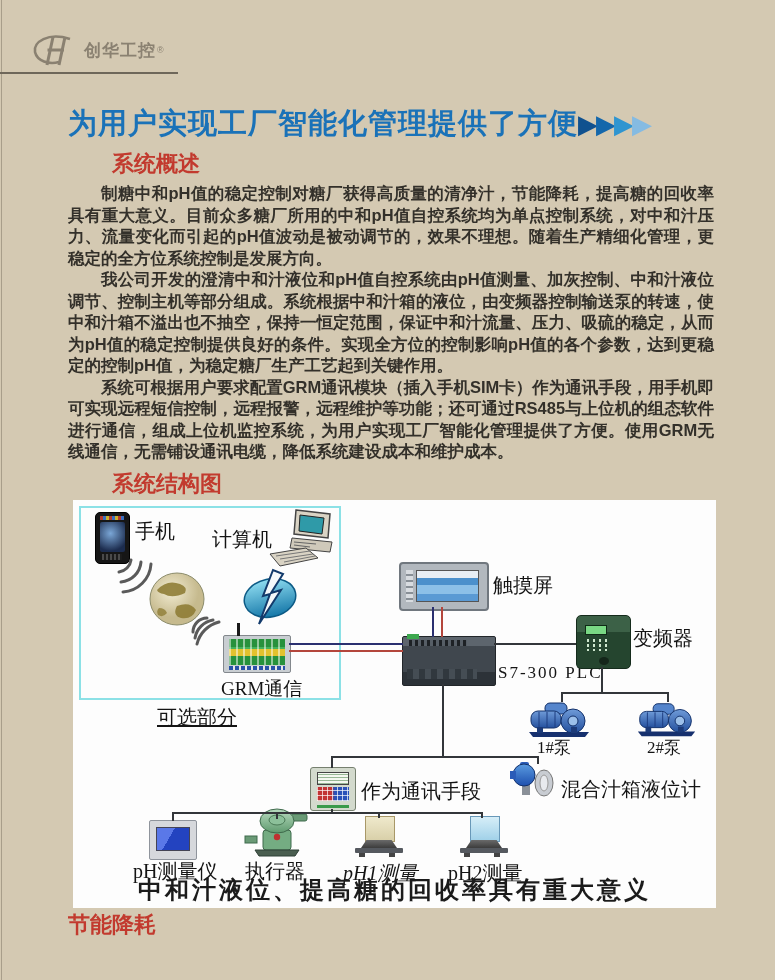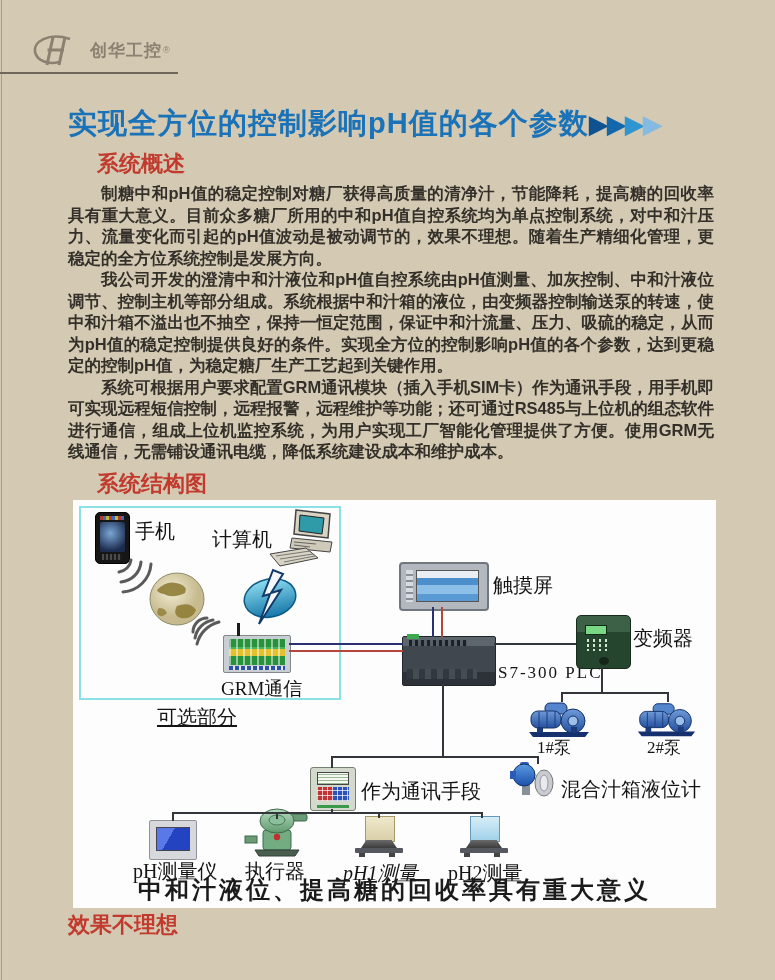--- a/index.html
+++ b/index.html
@@ -3,30 +3,30 @@
 <meta charset="utf-8">
 <style>
   html,body{margin:0;padding:0;}
   .page{position:relative;width:775px;height:980px;background:#d4c9b2;overflow:hidden;
         font-family:"Liberation Sans","DejaVu Sans",sans-serif;}
   .edge-line{position:absolute;left:1px;top:0;width:1px;height:100%;background:#a89e8a;}
 
   
   .brand{position:absolute;left:28px;top:32px;display:flex;align-items:center;color:#8a8171;}
   .brand svg{display:block;}
-  .brand-text{font-size:17px;font-weight:bold;letter-spacing:1px;margin-left:6px;}
+  .brand-text{font-size:17px;font-weight:bold;letter-spacing:1px;margin-left:0;}
   .brand-reg{font-size:9px;vertical-align:super;margin-left:1px;}
   .brand-rule{position:absolute;left:0;top:72px;width:178px;height:2px;background:#6e675a;}
 
   
   .content{position:absolute;left:68px;top:104px;width:646px;}
   h1.title{margin:0 0 8px 0;font-size:29px;line-height:38px;font-weight:bold;color:#1a72b8;white-space:nowrap;letter-spacing:1px;}
   h1.title .arr{font-size:26px;letter-spacing:-2px;}
   .a1{color:#10518f}.a2{color:#1467ab}.a3{color:#2f95d0}.a4{color:#85bbe2}
-  h2.sec{margin:0 0 6px 29px;font-size:22px;line-height:26px;font-weight:bold;color:#c23a2e;}
+  h2.sec{margin:0 0 6px 44px;font-size:22px;line-height:26px;font-weight:bold;color:#c23a2e;}
   h2.sec2{margin-top:8px;}
   .content p{margin:0;font-size:16.5px;line-height:21.5px;font-weight:bold;color:#33302a;
              text-indent:2em;text-align:justify;}
 
   
   .diagram{position:absolute;left:73px;top:500px;width:643px;height:408px;background:#fdfdfd;
            font-family:"Liberation Serif","DejaVu Serif",serif;}
   .optbox{position:absolute;left:6px;top:6px;width:258px;height:190px;border:2px solid #8ce1e6;}
   .dlabel{position:absolute;font-size:20px;color:#141414;white-space:nowrap;}
   .lab-phone{left:62px;top:18px;}
@@ -163,21 +163,21 @@
         <path d="M25 5 L19 33 M37 5 L31 33 M19.5 18 L36 18" fill="none" stroke="#8a8171" stroke-width="3"></path>
       </svg>
     </span>
     <span class="brand-text">创华工控</span>
     <span class="brand-reg">®</span>
   </div>
   <div class="brand-rule"></div>
 
   <main class="content">
     <h1 class="title">
-      <span>实现全方位的控制影响pH值的各个参数</span><span class="arr a1">▶</span><span class="arr a2">▶</span><span class="arr a3">▶</span><span class="arr a4">▶</span>
+      <span>为用户实现工厂智能化管理提供了方便</span><span class="arr a1">▶</span><span class="arr a2">▶</span><span class="arr a3">▶</span><span class="arr a4">▶</span>
     </h1>
     <h2 class="sec">系统概述</h2>
     <p>制糖中和pH值的稳定控制对糖厂获得高质量的清净汁，节能降耗，提高糖的回收率具有重大意义。目前众多糖厂所用的中和pH值自控系统均为单点控制系统，对中和汁压力、流量变化而引起的pH值波动是被动调节的，效果不理想。随着生产精细化管理，更稳定的全方位系统控制是发展方向。</p>
     <p>我公司开发的澄清中和汁液位和pH值自控系统由pH值测量、加灰控制、中和汁液位调节、控制主机等部分组成。系统根据中和汁箱的液位，由变频器控制输送泵的转速，使中和汁箱不溢出也不抽空，保持一恒定范围，保证中和汁流量、压力、吸硫的稳定，从而为pH值的稳定控制提供良好的条件。实现全方位的控制影响pH值的各个参数，达到更稳定的控制pH值，为稳定糖厂生产工艺起到关键作用。</p>
     <p>系统可根据用户要求配置GRM通讯模块（插入手机SIM卡）作为通讯手段，用手机即可实现远程短信控制，远程报警，远程维护等功能；还可通过RS485与上位机的组态软件进行通信，组成上位机监控系统，为用户实现工厂智能化管理提供了方便。使用GRM无线通信，无需铺设通讯电缆，降低系统建设成本和维护成本。</p>
     <h2 class="sec sec2">系统结构图</h2>
   </main>
 
   <section class="diagram">
     <div class="optbox"></div>
@@ -386,15 +386,15 @@
     <div class="ln l-bus"></div>
     <div class="ln l-s1"></div>
     <div class="ln l-s2"></div>
     <div class="ln l-s3"></div>
     <div class="ln l-s4"></div>
 
     <div class="dcaption">中和汁液位、提高糖的回收率具有重大意义</div>
   </section>
 
   <section class="scope">
-    <h2>效果不理想</h2>
+    <h2>节能降耗</h2>
   </section>
 </div>
 
 </body></html>

